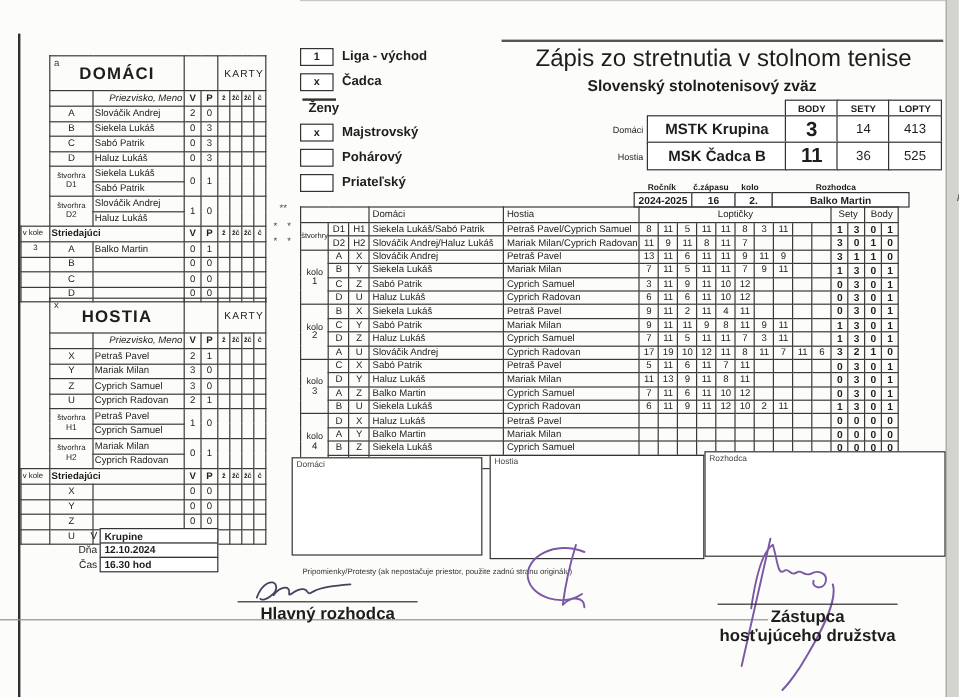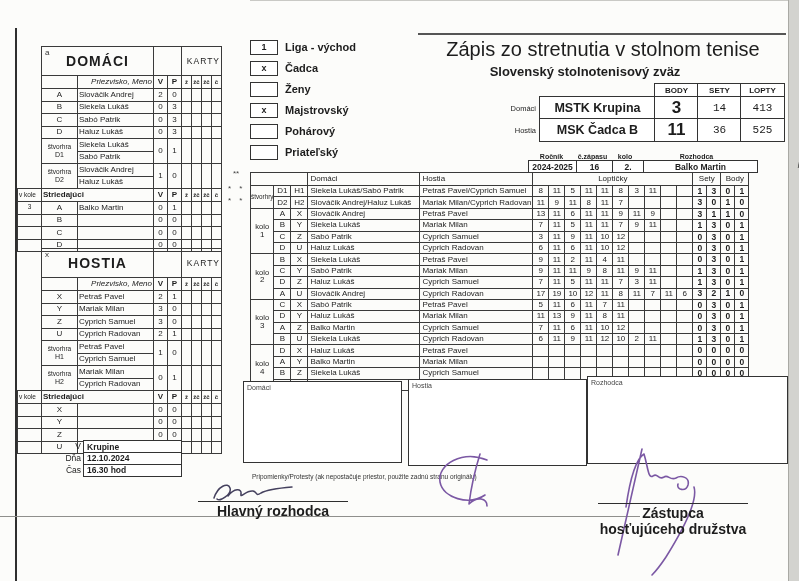--- a/index.html
+++ b/index.html
@@ -43,21 +43,21 @@
   .main-title{position:absolute;left:420px;top:38px;width:366px;text-align:center;font-size:20px;font-weight:normal;}
   .sub-title{position:absolute;left:420px;top:64px;width:330px;text-align:center;font-size:13px;font-weight:bold;}
 
   
   .scorebox{position:absolute;left:500px;top:84px;display:grid;grid-template-columns:40px 115px 43px 43px 43px;grid-template-rows:13px 22px 22px;}
   .sb{border:1.4px solid #333;margin:-0.7px;background:#fff;display:flex;align-items:center;justify-content:center;}
   .sb-h{font-size:8px;font-weight:bold;}
   .sb-side{display:flex;align-items:center;justify-content:flex-end;padding-right:4px;font-size:7.5px;}
   .sb-team{font-size:12.5px;font-weight:bold;}
   .sb-big{font-size:17px;font-weight:bold;}
-  .sb-num{font-size:11px;font-family:Liberation Mono, monospace;}
+  .sb-num{font-size:11px;}
 
   
   .rocnik{position:absolute;left:528px;top:153px;}
   .rocnik .labels{display:flex;}
   .rocnik .labels span{font-size:7px;font-weight:bold;text-align:center;display:block;}
   .rocnik .vals{display:flex;}
   .rocnik .vals div{border:1px solid #333;margin-right:-1px;height:11px;display:flex;align-items:center;justify-content:center;
                     font-size:8.5px;font-weight:bold;background:#fff;}
   .pozn{position:absolute;left:798px;top:159px;font-size:8px;font-style:italic;}
 
@@ -444,21 +444,21 @@
         <span>1</span>
       </div>
     <div class="cb-label">Liga - východ</div>
   </div>
   <div class="cb-row" style="top:61px;">
     <div class="cb-box">
         <span>x</span>
       </div>
     <div class="cb-label">Čadca</div>
   </div>
-  <div class="cb-row" style="top:82px;">
+  <div class="cb-row" style="top:82px;flex-direction:column;">
     <div class="cb-box">
         <span></span>
       </div>
     <div class="cb-label">Ženy</div>
   </div>
   <div class="cb-row" style="top:103px;">
     <div class="cb-box">
         <span>x</span>
       </div>
     <div class="cb-label">Majstrovský</div>

